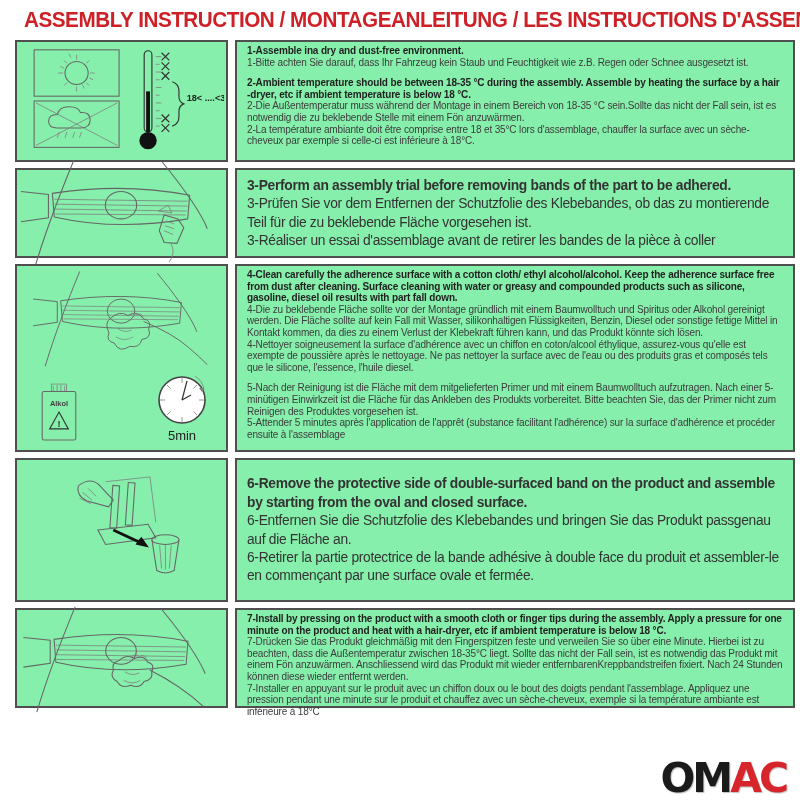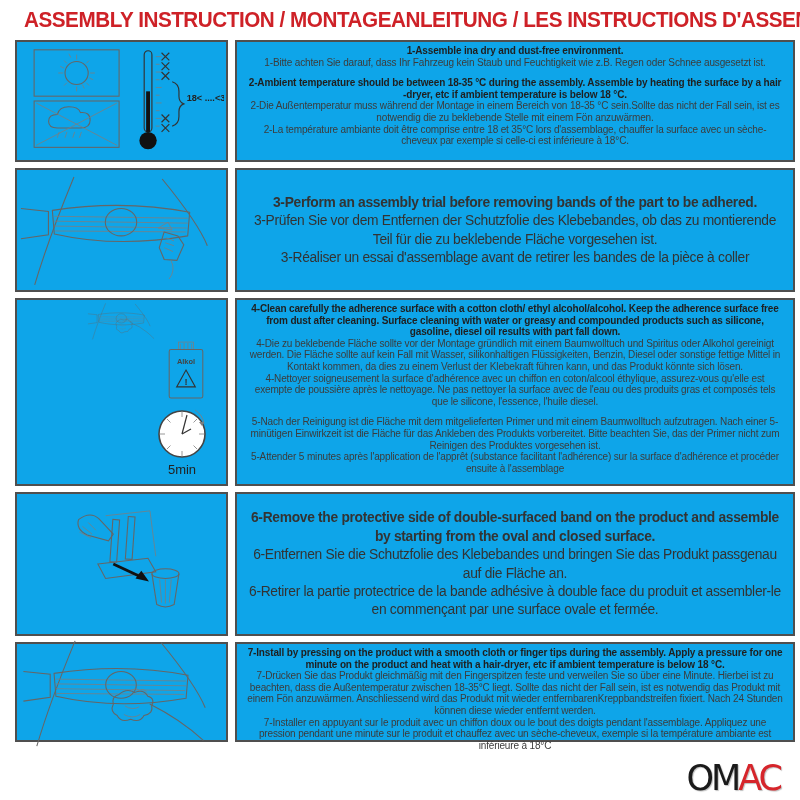--- a/index.html
+++ b/index.html
@@ -7,40 +7,40 @@
     width:800px;height:800px;position:relative;overflow:hidden;
     background:#ffffff;font-family:"Liberation Sans",sans-serif;
   }
   .title{
     color:#ce2127;font-weight:800;font-size:22px;text-align:center;
     margin:7px 0 7px;letter-spacing:-0.5px;white-space:nowrap;
     transform:scaleX(.94);transform-origin:50% 50%;
   }
   .sheet{padding:0 5px 0 15px;}
   .row{display:flex;gap:7px;margin-bottom:6px;}
-  .cell{border:2px solid #4f4f4f;box-sizing:border-box;background:#0ea5e9;text-align:center;}
+  .cell{border:2px solid #4f4f4f;box-sizing:border-box;background:#86efac;}
   .left{flex:0 0 213px;display:flex;align-items:center;justify-content:center;padding:2px;}
   .right{flex:1;padding:3px 10px 2px;}
-  .r1{height:122px}.r2{height:124px}.r3{height:188px}.r4{height:144px}.r5{height:100px}
+  .r1{height:122px}.r2{height:90px}.r3{height:188px}.r4{height:144px}.r5{height:100px}
   .vcenter{display:flex;flex-direction:column;justify-content:center;}
   p{margin:0;color:#3c3c3c;}
   .en{font-weight:bold;color:#1f1f1f;}
   .small p{font-size:10px;line-height:11.6px;letter-spacing:-0.15px;}
   .large p{font-size:13.8px;line-height:18.4px;letter-spacing:-0.3px;color:#333;}
   .gap{height:9px;}
   svg{display:block;}
   svg text{font-family:"Liberation Sans",sans-serif;}
   .ln{fill:none;stroke:#666;stroke-width:1.1;}
   .ln2{fill:none;stroke:#7d7d7d;stroke-width:.8;}
   .lnD{fill:none;stroke:#333;stroke-width:1.2;}
   .col{display:flex;flex-direction:column;justify-content:space-between;height:100%;width:100%;}
-  .iconsRow{display:flex;justify-content:space-between;align-items:flex-end;padding:0 10px 4px 12px;flex-direction:column;}
+  .iconsRow{display:flex;justify-content:space-between;align-items:flex-end;padding:0 10px 4px 12px;}
   .logo{
-    position:absolute;right:20px;bottom:0;line-height:44px;
-    font-family:"DejaVu Sans",sans-serif;font-weight:normal;font-size:35px;
+    position:absolute;right:14px;bottom:0;line-height:44px;
+    font-family:"DejaVu Sans",sans-serif;font-weight:bold;font-size:41px;
     letter-spacing:-3px;color:#1a1a1a;text-shadow:1px 1px 1px rgba(0,0,0,.25);
   }
   .logo .red{color:#d6252b;}
 </style>
 </head>
 <body>
 
 <div class="title">ASSEMBLY INSTRUCTION / MONTAGEANLEITUNG / LES INSTRUCTIONS D'ASSEMBLAGE</div>
 
 <div class="sheet">

